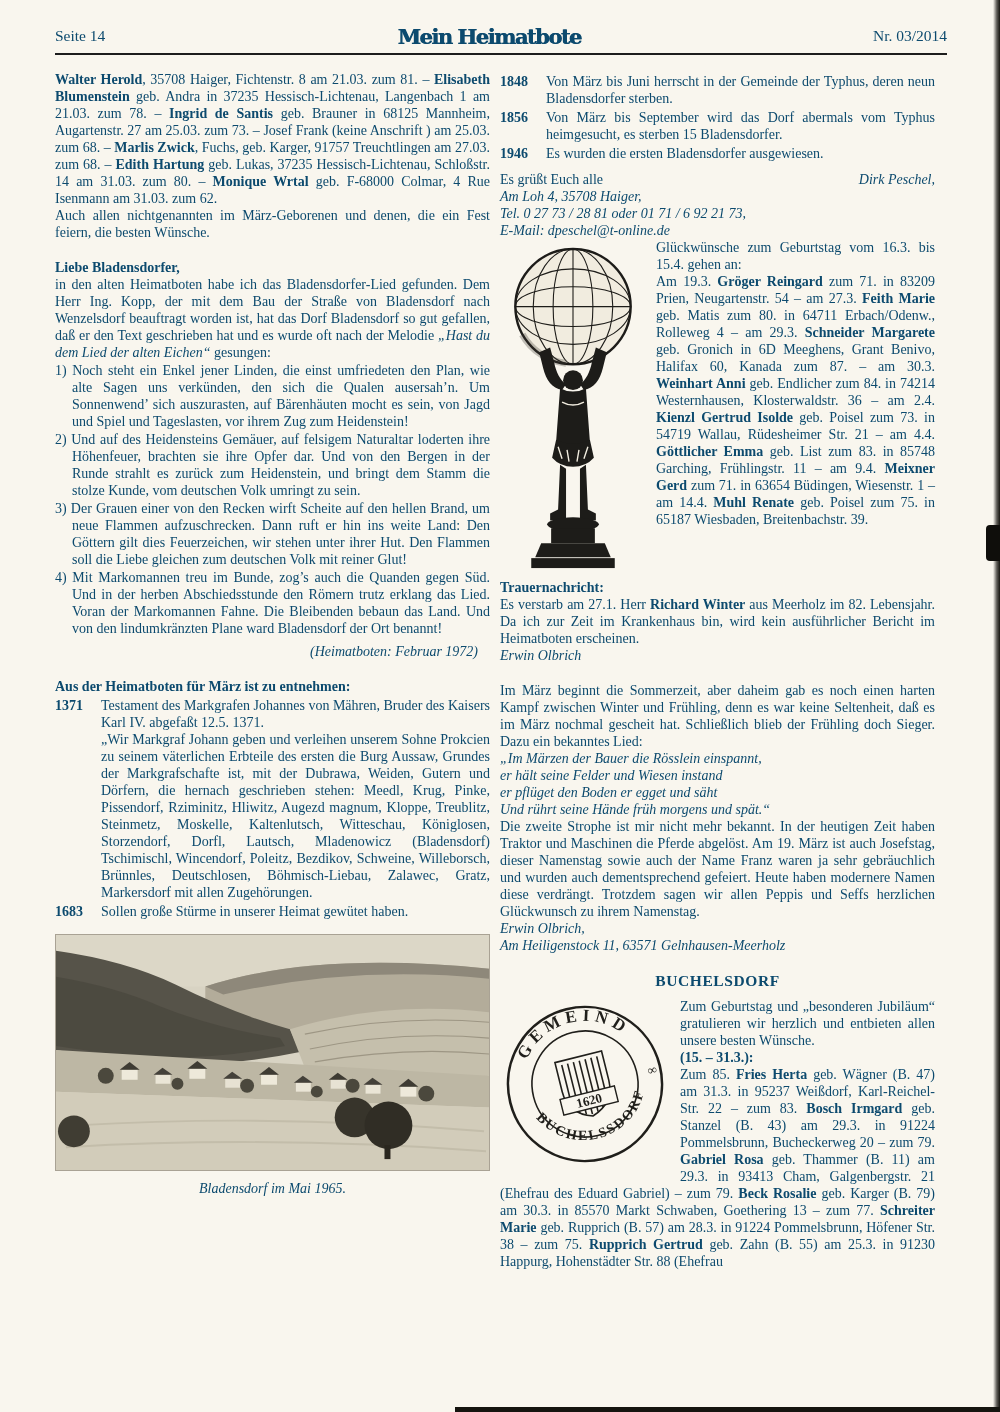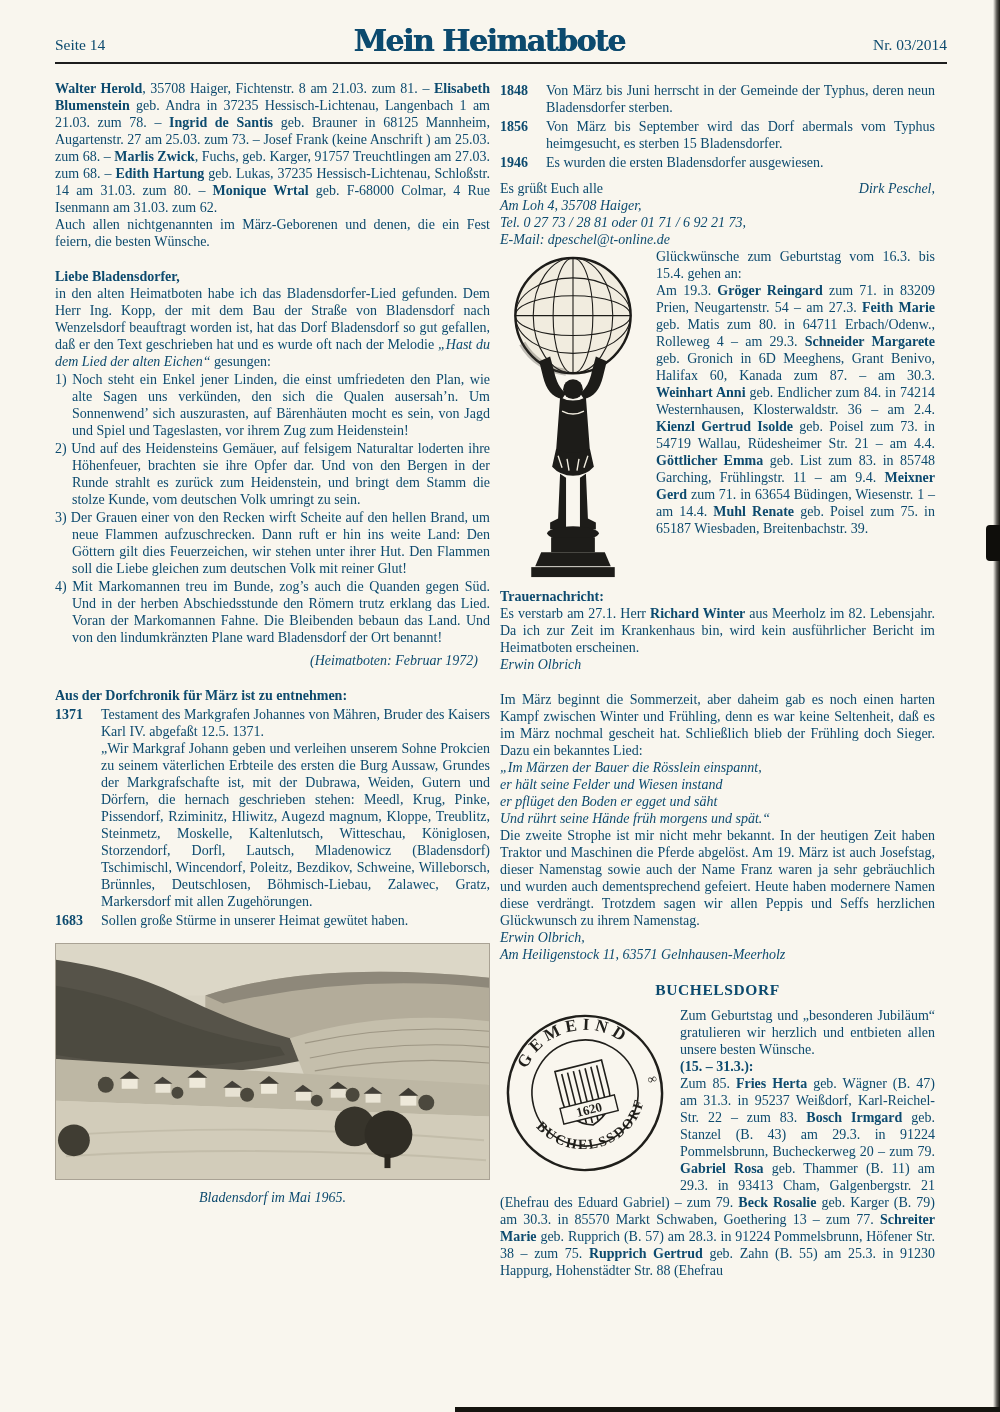--- a/index.html
+++ b/index.html
@@ -1,21 +1,21 @@
 <!DOCTYPE html>
 <html lang="de"><head>
 <meta charset="utf-8">
 <style>
   *{box-sizing:border-box;margin:0;padding:0}
   body{background:#8a8a8a;font-family:"Liberation Serif","DejaVu Serif",serif}
   .page{position:relative;width:1000px;height:1412px;margin:0 auto;background:#f9f6ee;color:#0c4a6e;overflow:hidden}
   .inner{position:absolute;left:55px;top:26px;width:892px}
   .hdr{display:flex;justify-content:space-between;align-items:flex-end}
   .hdr .side{font-size:15.5px;line-height:1;padding-bottom:4px}
-  .masthead{font-family:"DejaVu Serif",serif;font-weight:700;font-size:30px;line-height:1;letter-spacing:-1.5px;text-shadow:.6px 0 currentColor}
+  .masthead{font-family:"DejaVu Serif",serif;font-weight:700;font-size:21px;line-height:1;letter-spacing:-1.5px;text-shadow:.6px 0 currentColor}
   .rule{border-top:2px solid #1d1d1d;margin-top:6px}
   .cols{display:flex;gap:10px;margin-top:16px}
   .col{width:435px;font-size:14px;line-height:17px;text-align:justify;hyphens:auto}
   p{margin:0}
   .b{font-weight:700}
   .i{font-style:italic}
   .mt{margin-top:18px}
   .mts{margin-top:8px}
   .clearl{clear:left}
   .attr{font-style:italic;text-align:right;padding-right:12px;margin-top:6px}
@@ -59,21 +59,21 @@
         <p class="b mt">Liebe Bladensdorfer,</p>
         <p><span>in den alten Heimatboten habe ich das Bladensdorfer-Lied gefunden. Dem Herr Ing. Kopp, der mit dem Bau der Straße von Bladensdorf nach Wenzelsdorf beauftragt worden ist, hat das Dorf Bladensdorf so gut gefallen, daß er den Text geschrieben hat und es wurde oft nach der Melodie </span><span class="i">„Hast du dem Lied der alten Eichen“</span><span> gesungen:</span></p>
 
         <div class="verse"><span class="b0">1)</span> <span>Noch steht ein Enkel jener Linden, die einst umfriedeten den Plan, wie alte Sagen uns verkünden, den sich die Qualen ausersah’n. Um Sonnenwend’ sich auszurasten, auf Bärenhäuten mocht es sein, von Jagd und Spiel und Tageslasten, vor ihrem Zug zum Heidenstein!</span></div>
         <div class="verse"><span>2)</span> <span>Und auf des Heidensteins Gemäuer, auf felsigem Naturaltar loderten ihre Höhenfeuer, brachten sie ihre Opfer dar. Und von den Bergen in der Runde strahlt es zurück zum Heidenstein, und bringt dem Stamm die stolze Kunde, vom deutschen Volk umringt zu sein.</span></div>
         <div class="verse"><span>3)</span> <span>Der Grauen einer von den Recken wirft Scheite auf den hellen Brand, um neue Flammen aufzuschrecken. Dann ruft er hin ins weite Land: Den Göttern gilt dies Feuerzeichen, wir stehen unter ihrer Hut. Den Flammen soll die Liebe gleichen zum deutschen Volk mit reiner Glut!</span></div>
         <div class="verse"><span>4)</span> <span>Mit Markomannen treu im Bunde, zog’s auch die Quanden gegen Süd. Und in der herben Abschiedsstunde den Römern trutz erklang das Lied. Voran der Markomannen Fahne. Die Bleibenden bebaun das Land. Und von den lindumkränzten Plane ward Bladensdorf der Ort benannt!</span></div>
 
         <p class="attr">(Heimatboten: Februar 1972)</p>
 
-        <p class="b mt">Aus der Dorfchronik für März ist zu entnehmen:</p>
+        <p class="b mt">Aus der Heimatboten für März ist zu entnehmen:</p>
 
         <div class="chron">
           <span class="yr">1371</span>
           <div class="cb">
             <p>Testament des Markgrafen Johannes von Mähren, Bruder des Kaisers Karl IV. abgefaßt 12.5. 1371.</p>
             <p>„Wir Markgraf Johann geben und verleihen unserem Sohne Prokcien zu seinem väterlichen Erbteile des ersten die Burg Aussaw, Grundes der Markgrafschafte ist, mit der Dubrawa, Weiden, Gutern und Dörfern, die hernach geschrieben stehen: Meedl, Krug, Pinke, Pissendorf, Rziminitz, Hliwitz, Augezd magnum, Kloppe, Treublitz, Steinmetz, Moskelle, Kaltenlutsch, Witteschau, Königlosen, Storzendorf, Dorfl, Lautsch, Mladenowicz (Bladensdorf) Tschimischl, Wincendorf, Poleitz, Bezdikov, Schweine, Willeborsch, Brünnles, Deutschlosen, Böhmisch-Liebau, Zalawec, Gratz, Markersdorf mit allen Zugehörungen.</p>
           </div>
         </div>
         <div class="chron">
           <span class="yr">1683</span>

